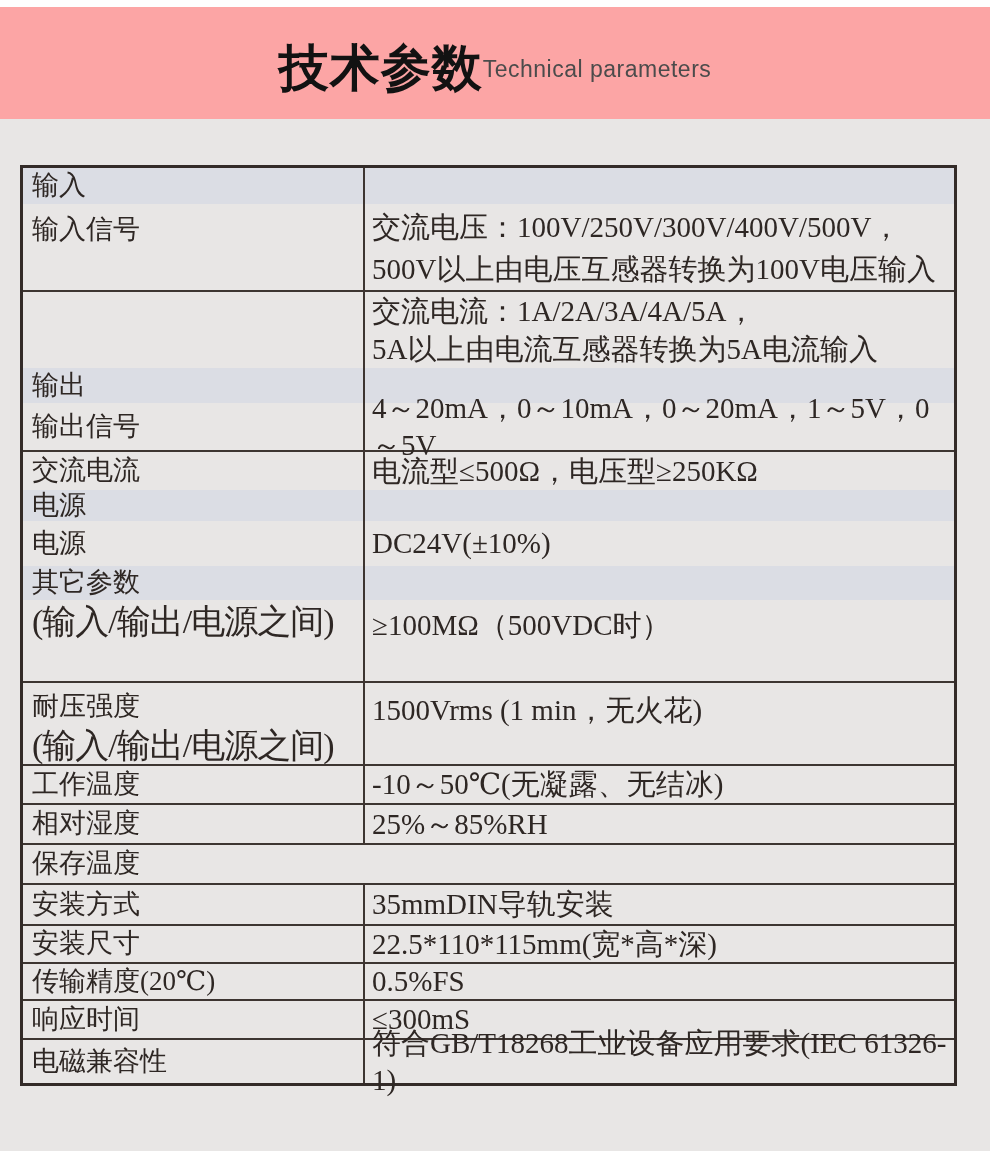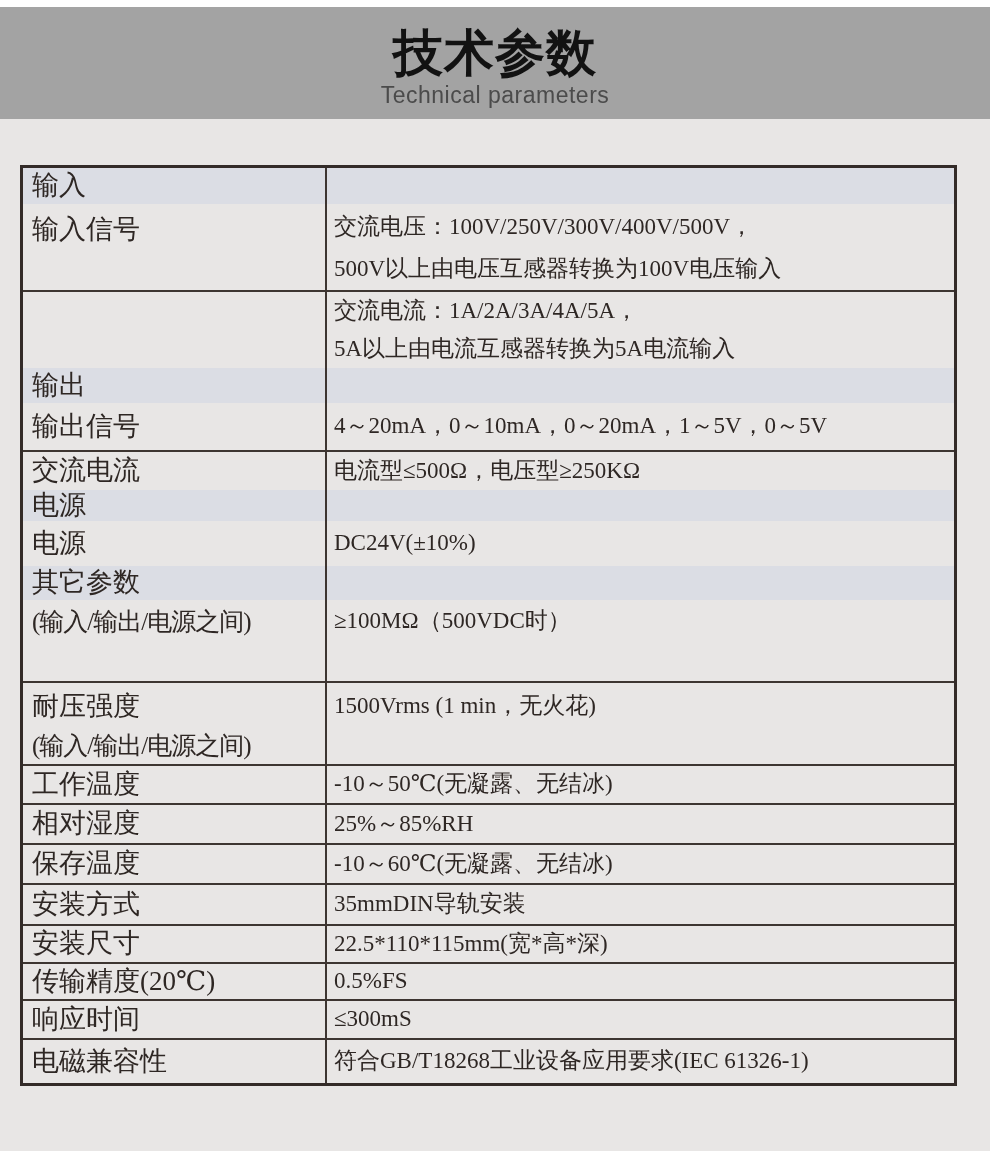--- a/index.html
+++ b/index.html
@@ -5,53 +5,53 @@
   * { margin:0; padding:0; box-sizing:border-box; }
   html,body { width:990px; height:1151px; }
   body {
     background:#e8e6e5;
     font-family:"Liberation Serif","DejaVu Serif",serif;
     color:#2e2724;
     overflow:hidden;
   }
   .top-strip { height:7px; background:#fefefe; }
   .title-band {
-    height:112px; background:#a3a3a3;
-    display:flex; flex-direction:column; align-items:center; justify-content:center;
+    height:112px; background:#fca5a5;
+    display:flex; flex-direction:row; align-items:center; justify-content:center;
     padding-top:10px;
   }
   .page-title {
     font-family:"Liberation Sans","DejaVu Sans",sans-serif;
     font-size:50px; font-weight:bold; color:#121212; line-height:1.05;
     letter-spacing:1px;
   }
   .page-subtitle {
     font-family:"Liberation Sans","DejaVu Sans",sans-serif;
     font-size:23px; color:#4b4b4b; margin-top:3px; letter-spacing:0.5px;
   }
   .spec-table {
     width:937px; margin:46px 0 0 20px;
     border:3px solid #332b28; background:#e8e6e5;
   }
   .row { display:flex; width:100%; }
   .row.hline { border-top:2px solid #3d3531; }
   .row.section { background:#dbdde4; }
   .cl {
-    width:302px; padding-left:9px; padding-right:3px;
+    width:340px; padding-left:9px; padding-right:3px;
     display:flex; flex-direction:column; justify-content:center;
     font-size:27px; line-height:1.25;
   }
   .cr {
     flex:1; border-left:2px solid #3d3531;
     padding-left:7px; padding-right:3px;
     display:flex; flex-direction:column; justify-content:center;
-    font-size:23px; line-height:1.25;
+    font-size:29px; line-height:1.25;
   }
   .v-top { justify-content:flex-start; }
-  .sublbl { font-size:25px; letter-spacing:-1px; white-space:nowrap; }
+  .sublbl { font-size:34px; letter-spacing:-1px; white-space:nowrap; }
   .vline2 { line-height:42px; }
   .vline3 { line-height:38px; }
   .lbl2 { line-height:39px; }
 </style>
 </head>
 <body>
 
 <div class="top-strip"></div>
 
 <div class="title-band">
@@ -171,23 +171,20 @@
       </div>
     <div class="cr">
         <span>25%～85%RH</span>
       </div>
   </div>
 
   <div class="row hline" style="height:40px">
     <div class="cl">
         <span>保存温度</span>
       </div>
-    <div class="cr">
-        <span>-10～60℃(无凝露、无结冰)</span>
-      </div>
   </div>
 
   <div class="row hline" style="height:41px">
     <div class="cl">
         <span>安装方式</span>
       </div>
     <div class="cr">
         <span>35mmDIN导轨安装</span>
       </div>
   </div>

